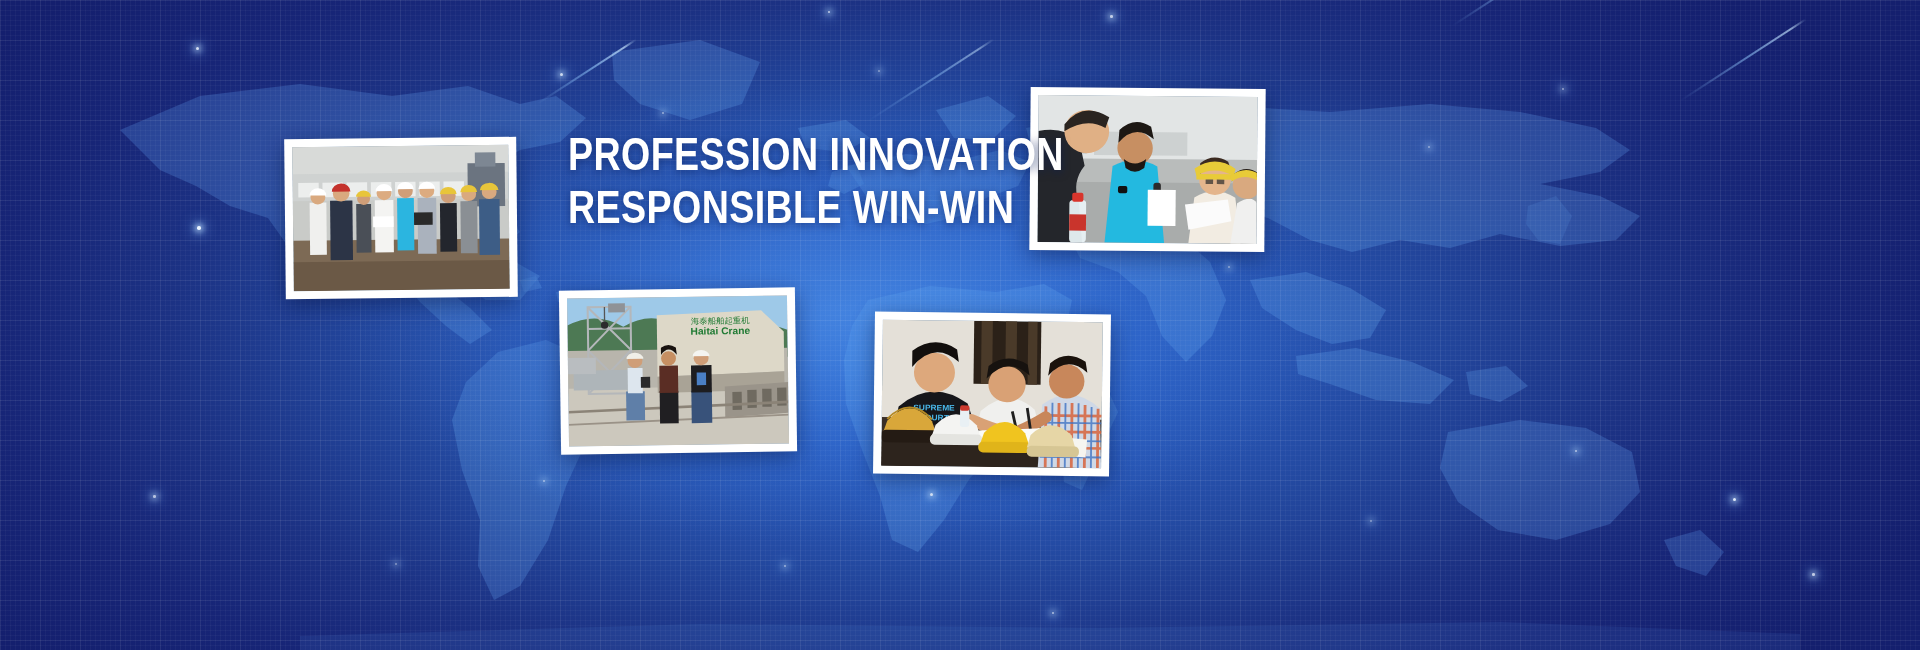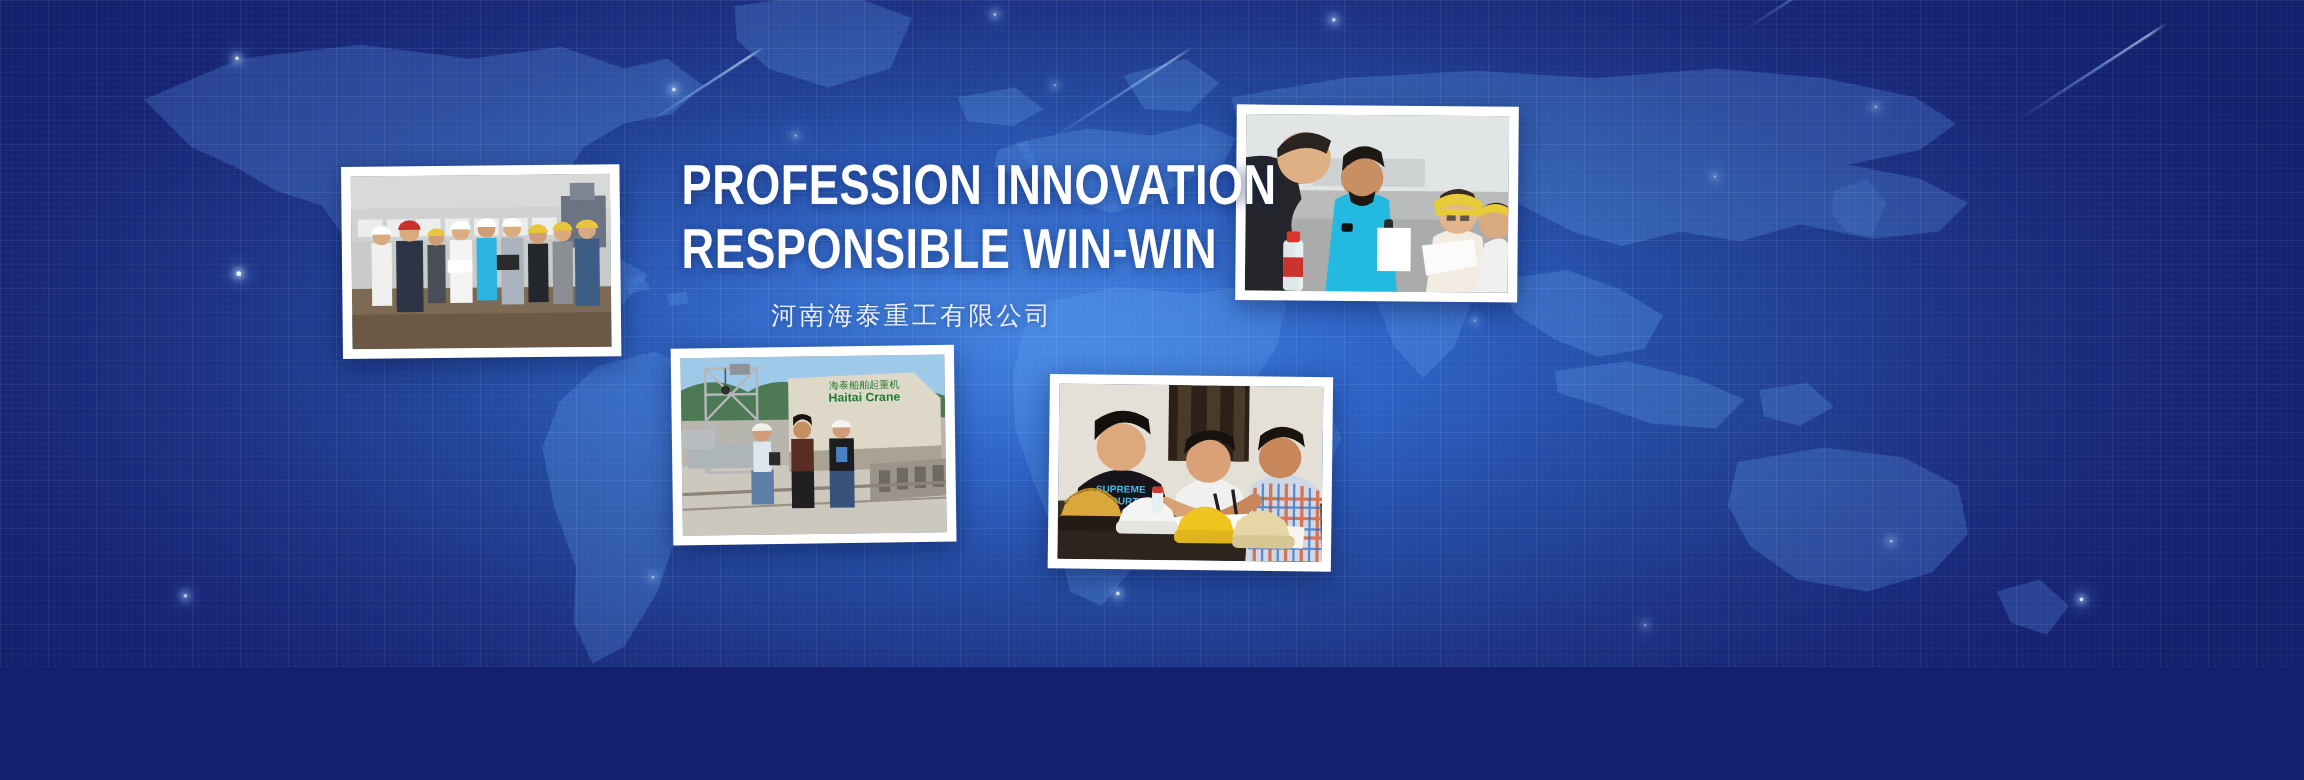--- a/index.html
+++ b/index.html
@@ -5,21 +5,21 @@
   * { margin:0; padding:0; box-sizing:border-box; }
   html,body { width:1920px; height:650px; overflow:hidden; }
   body {
     font-family:"Liberation Sans", sans-serif;
     background:#141f6e;
   }
 
   
   .banner {
     position:relative;
-    width:1920px; height:556px;
+    width:1920px; height:650px;
     overflow:hidden;
     background:#16237a;
   }
 
   
   .bg-base {
     position:absolute; inset:0;
     background:
       radial-gradient(ellipse 58% 78% at 47% 52%, #2e6ed6 0%, #2a5fc4 22%, #23489f 46%, #1c3284 66%, #172577 82%, #141f6e 100%);
   }
@@ -207,21 +207,20 @@
       <div class="star" style="left: 1370px; top: 520px; width: 2px; height: 2px; opacity: 0.5;"></div>
       <div class="star" style="left: 1052px; top: 612px; width: 2.4px; height: 2.4px; opacity: 0.7;"></div>
       <div class="star" style="left: 640px; top: 300px; width: 2px; height: 2px; opacity: 0.45;"></div>
     </div>
 
   <div class="headline-wrap">
     <div class="headline">
       <span class="ln">PROFESSION INNOVATION</span>
       <span class="ln">RESPONSIBLE WIN-WIN</span>
     </div>
-    <div class="subtitle">河南海泰重工有限公司</div>
   </div>
 
   <div class="photo photo-a">
     <div class="pic">
       <svg viewBox="0 0 232 160" preserveAspectRatio="none">
         <rect width="232" height="160" fill="#b9bdbd"></rect>
         <rect width="232" height="62" fill="#cfd2d1"></rect>
         <rect y="0" width="232" height="30" fill="#d8dad8"></rect>
         <g fill="#eceeed">
           <rect x="6" y="40" width="22" height="16"></rect>

